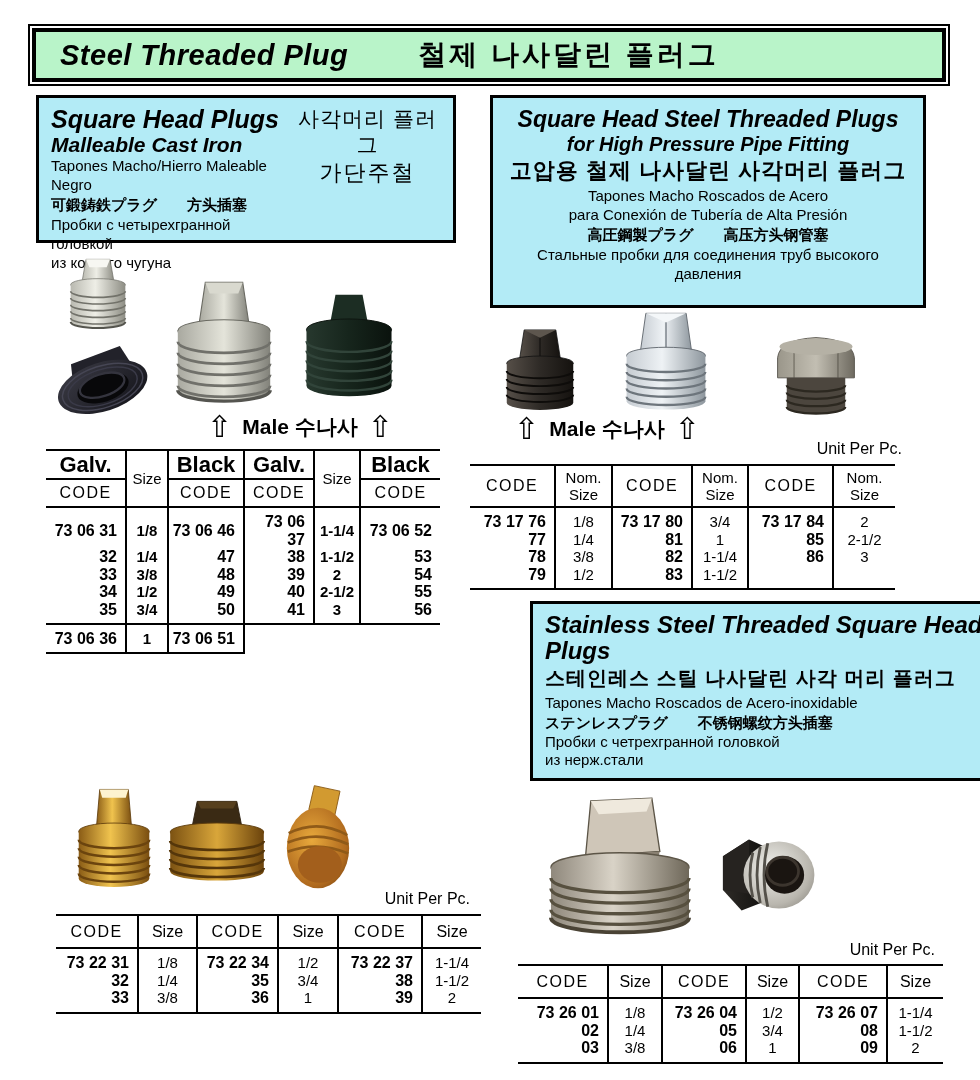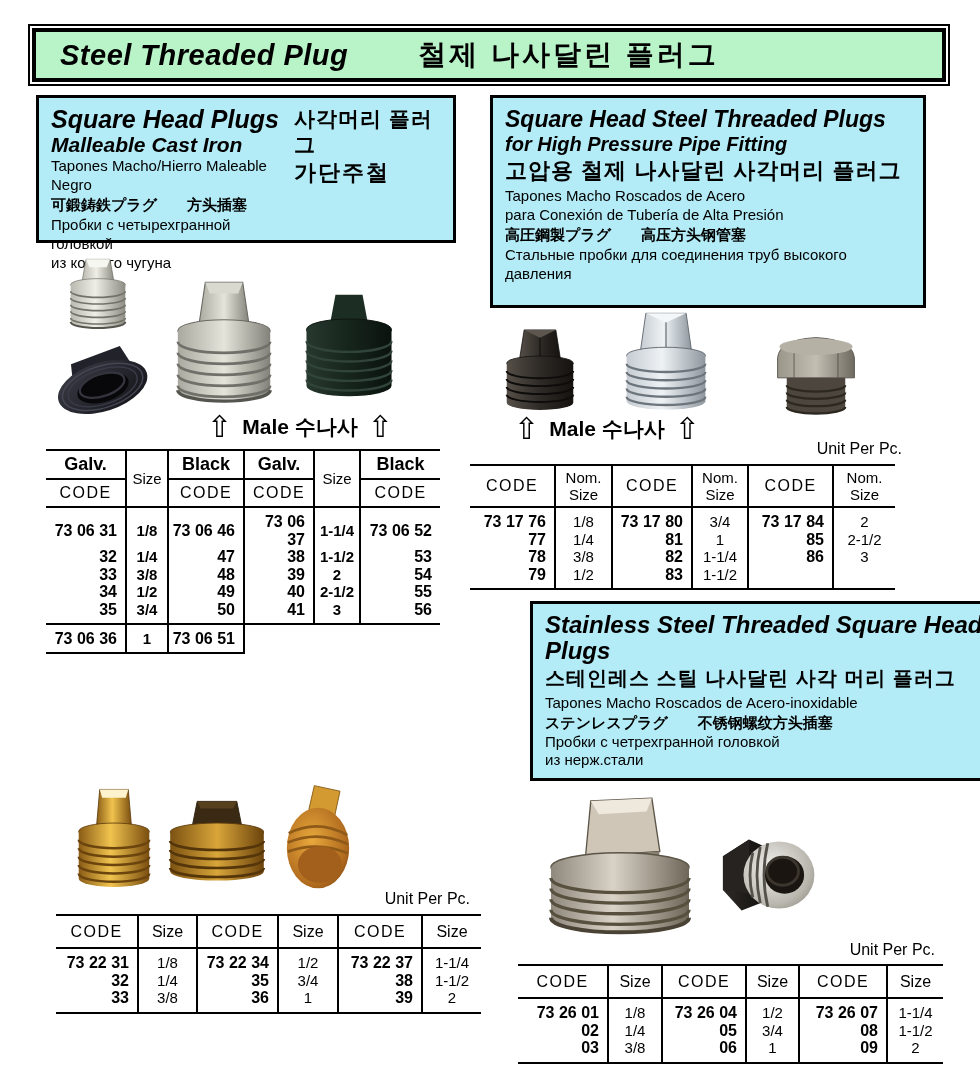--- a/index.html
+++ b/index.html
@@ -15,39 +15,39 @@
 
   
   .sec{position:absolute;background:#b3ebf6;border:3px solid #000;box-sizing:border-box;padding:8px 12px;}
   .t1l{font-style:italic;font-weight:bold;font-size:25px;line-height:27px;}
   .t2l{font-style:italic;font-weight:bold;font-size:21px;line-height:23px;}
   .kobig{font-weight:bold;letter-spacing:1px;}
   .small{font-size:15px;line-height:19px;}
   .jazh{font-weight:bold;font-size:15px;line-height:21px;}
   .s1grid{display:flex;}
   .s1grid .lft{flex:1 1 auto;}
-  .s1grid .rgt{width:158px;font-weight:bold;}
+  .s1grid .rgt{width:158px;text-align:center;font-weight:normal;}
   .s1grid .rgt .k1{font-size:21px;line-height:26px;letter-spacing:1px;}
   .s1grid .rgt .k2{font-size:22px;line-height:30px;letter-spacing:2px;}
 
   
   .male{position:absolute;display:flex;align-items:center;justify-content:center;gap:10px;
         font-weight:bold;font-size:21px;}
   .male .arr{font-size:30px;font-weight:400;line-height:1;}
   .unit{position:absolute;font-size:16px;text-align:right;width:120px;}
 
   
   table.cat{position:absolute;border-collapse:collapse;table-layout:fixed;}
   .cat th,.cat td{padding:0;}
   .cat thead th{border-top:2px solid #000;}
   .cat thead{border-bottom:2px solid #000;}
   .cat tbody.main{border-bottom:2px solid #000;}
   .vl{border-left:2px solid #000;}
   .bb{border-bottom:2px solid #000;}
-  .hb{font-weight:bold;font-size:18px;}
+  .hb{font-weight:bold;font-size:22px;}
   .hc{font-weight:normal;font-size:16px;letter-spacing:1.5px;}
   .hn{font-weight:normal;font-size:15px;line-height:17px;}
   .h1 th{height:27px;}
   .h2 th{height:26px;}
   .cat td.c{text-align:right;font-weight:bold;padding-right:8px;font-size:16px;line-height:17.5px;}
   .cat td.s{text-align:center;font-size:15px;line-height:17.5px;}
   #tbl1 td.s{font-weight:bold;}
   .cat tbody.main tr:first-child td{padding-top:5px;}
   .cat tbody.main tr:last-child td{padding-bottom:5px;}
   tbody.extra td{height:27px;}
@@ -245,21 +245,21 @@
     <tbody class="extra">
       <tr>
         <td class="c xb">73 06 36</td>
         <td class="s vl xb">1</td>
         <td class="c vl xb xr">73 06 51</td>
         <td colspan="3"></td>
       </tr>
     </tbody>
   </table>
 
-  <div class="sec" style="left:490px;top:95px;width:436px;height:213px;">
+  <div class="sec" style="left:490px;top:95px;width:436px;height:213px;text-align:center;">
     <div class="t1l" style="font-size:23px;line-height:26px;">Square Head Steel Threaded Plugs</div>
     <div class="t2l" style="font-size:20px;line-height:24px;">for High Pressure Pipe Fitting</div>
     <div class="kobig" style="font-size:22px;line-height:30px;">고압용 철제 나사달린 사각머리 플러그</div>
     <div class="small">Tapones Macho Roscados de Acero</div>
     <div class="small">para Conexión de Tubería de Alta Presión</div>
     <div class="jazh">高圧鋼製プラグ　　高压方头钢管塞</div>
     <div class="small">Стальные пробки для соединения труб высокого</div>
     <div class="small">давления</div>
   </div>
 

